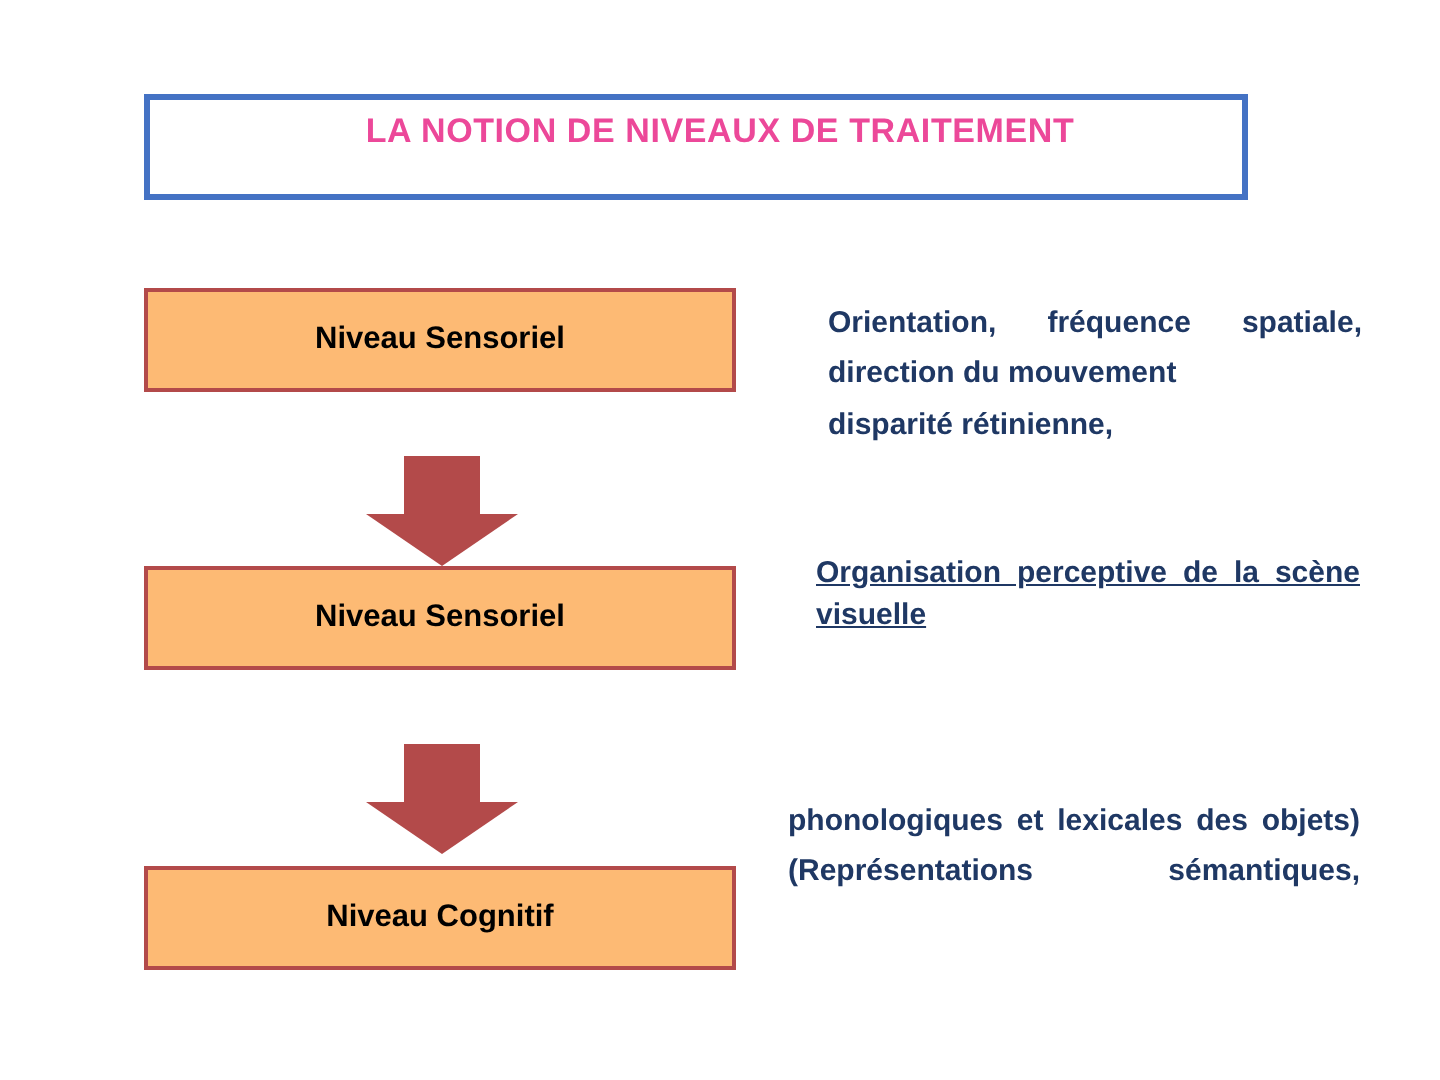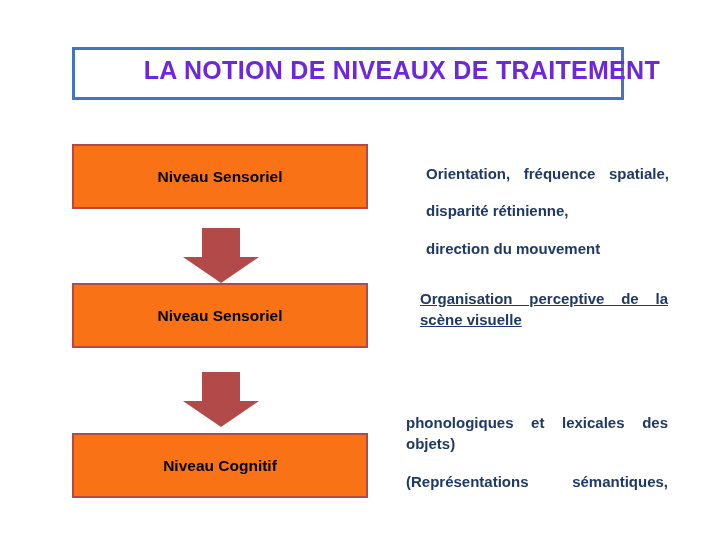--- a/index.html
+++ b/index.html
@@ -28,36 +28,36 @@
     height: 53px;
     border: 3px solid #4472c4;
     background: #ffffff;
     box-sizing: border-box;
   }
   .title-text {
     position: absolute;
     left: 60px;
     top: 56px;
     width: 600px;
-    text-align: right;
-    font-size: 25px;
+    text-align: center;
+    font-size: 17px;
     font-weight: bold;
-    color: #6d28d9;
+    color: #ec4899;
     letter-spacing: 0.3px;
     white-space: nowrap;
   }
 
   
   .level-box {
     position: absolute;
     left: 72px;
     width: 296px;
-    height: 65px;
+    height: 52px;
     border: 2.5px solid #b34a4a;
-    background: #f97316;
+    background: #fdba74;
     box-sizing: border-box;
     display: flex;
     align-items: center;
     justify-content: center;
   }
   .level-box .label {
     font-size: 15.5px;
     font-weight: bold;
     color: #000000;
   }
@@ -112,43 +112,43 @@
     top: 272px;
     width: 280px;
     text-decoration: underline;
   }
   #desc-cognitif {
     left: 390px;
     top: 396px;
     width: 294px;
   }
   .desc p {
-    margin: 16px;
+    margin: 4px;
   }
   .desc p.justified {
     text-align: justify;
     text-align-last: justify;
   }
 </style>
 </head>
 <body>
 
 <div class="slide">
 
   <div class="title-box"></div>
   <div class="title-text">LA NOTION DE NIVEAUX DE TRAITEMENT</div>
 
   <div class="level-box" id="box-sensoriel">
     <span class="label">Niveau Sensoriel</span>
   </div>
 
   <div class="desc" id="desc-sensoriel">
     <p class="justified">Orientation,        fréquence spatiale,</p>
+    <p>direction du mouvement</p>
     <p>disparité rétinienne,</p>
-    <p>direction du mouvement</p>
   </div>
 
   <div class="arrow" id="arrow-1">
     <div class="shaft"></div>
     <div class="head"></div>
   </div>
 
   <div class="level-box" id="box-perceptif">
     <span class="label">Niveau Sensoriel</span>
   </div>

